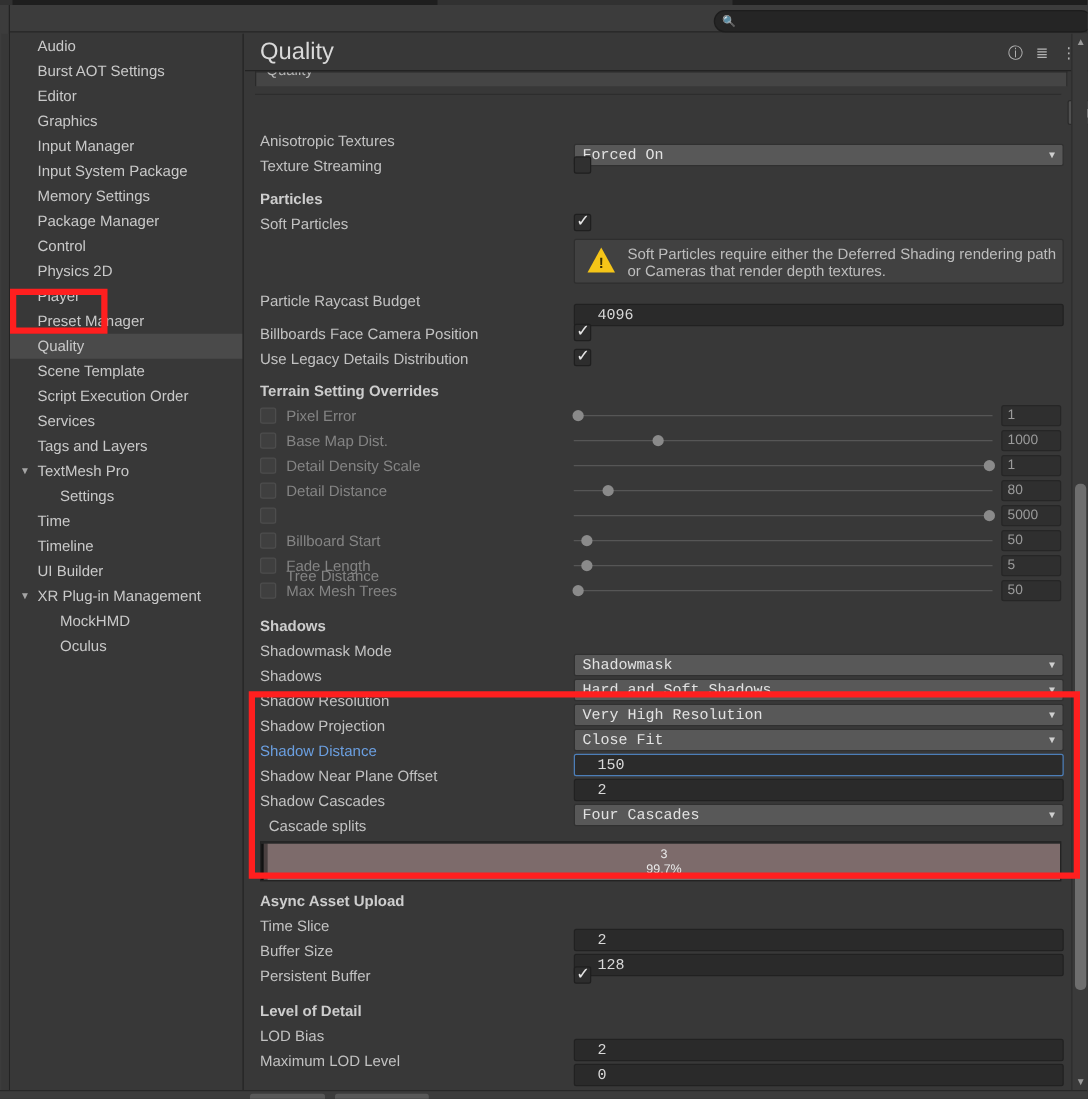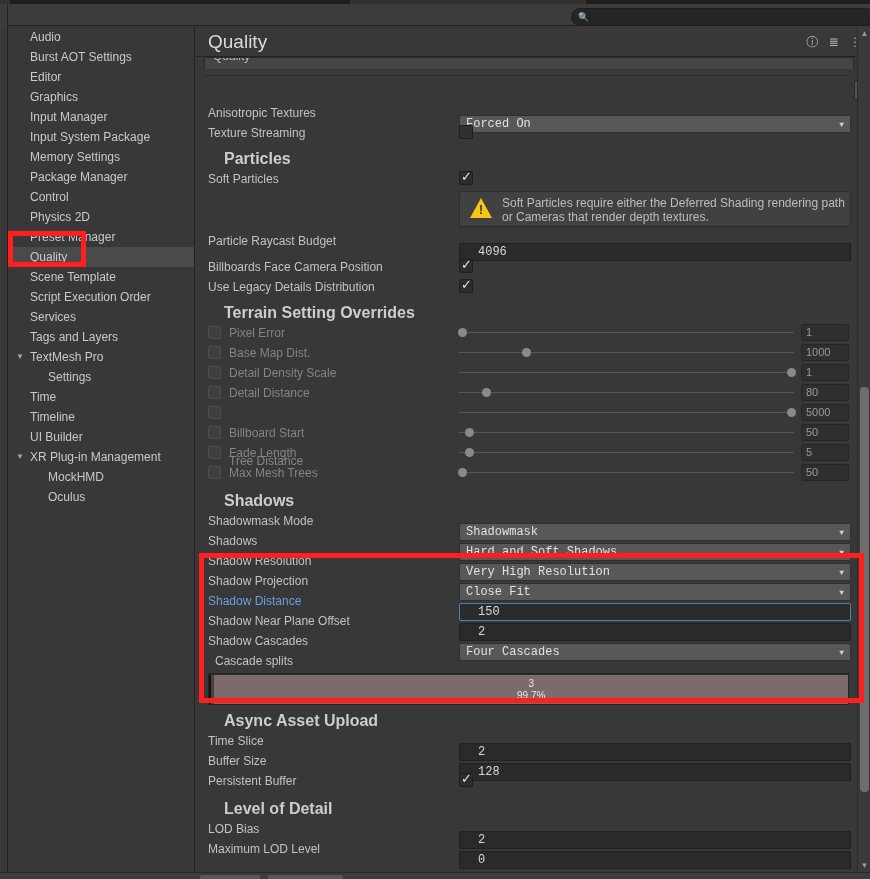--- a/index.html
+++ b/index.html
@@ -120,22 +120,22 @@
     position: absolute; left: 12px; top: 0; height: 20px; line-height: 20px;
     font-size: 12px; color: #c2c2c2; white-space: nowrap;
   }
   .rowlabel.dim { color: #848484; }
   .rowlabel.focus { color: #6b9fe0; }
   .rowlabel.sub { left: 19px; }
   .section {
     position: relative; height: 20px;
   }
   .section .stitle {
-    position: absolute; left: 28px; top: 0; height: 20px; line-height: 20px;
-    font-size: 16px; font-weight: bold; color: #cdcdcd;
+    position: absolute; left: 12px; top: 0; height: 20px; line-height: 20px;
+    font-size: 12px; font-weight: bold; color: #cdcdcd;
   }
   .spacer { height: 10px; }
 
   
   .field { position: absolute; left: 263px; top: 12px; width: 392px; height: 18px; font-family: Liberation Mono, monospace; }
 
   .dropdown {
     width: 100%; height: 18px; background: #585858;
     border: 1px solid #303030; border-radius: 2px;
     line-height: 16px; font-size: 12px; color: #e2e2e2;
@@ -276,20 +276,21 @@
       <div class="side-item"><span>Audio</span></div>
       <div class="side-item"><span>Burst AOT Settings</span></div>
       <div class="side-item"><span>Editor</span></div>
       <div class="side-item"><span>Graphics</span></div>
       <div class="side-item"><span>Input Manager</span></div>
       <div class="side-item"><span>Input System Package</span></div>
       <div class="side-item"><span>Memory Settings</span></div>
       <div class="side-item"><span>Package Manager</span></div>
       <div class="side-item"><span>Control</span></div>
       <div class="side-item"><span>Physics 2D</span></div>
+      <div class="side-item"><span>Player</span></div>
       <div class="side-item"><span>Preset Manager</span></div>
       <div class="side-item selected"><span>Quality</span></div>
       <div class="side-item"><span>Scene Template</span></div>
       <div class="side-item"><span>Script Execution Order</span></div>
       <div class="side-item"><span>Services</span></div>
       <div class="side-item"><span>Tags and Layers</span></div>
       <div class="side-item"><span class="arrow">▼</span><span>TextMesh Pro</span></div>
       <div class="side-item indent1"><span>Settings</span></div>
       <div class="side-item"><span>Time</span></div>
       <div class="side-item"><span>Timeline</span></div>

